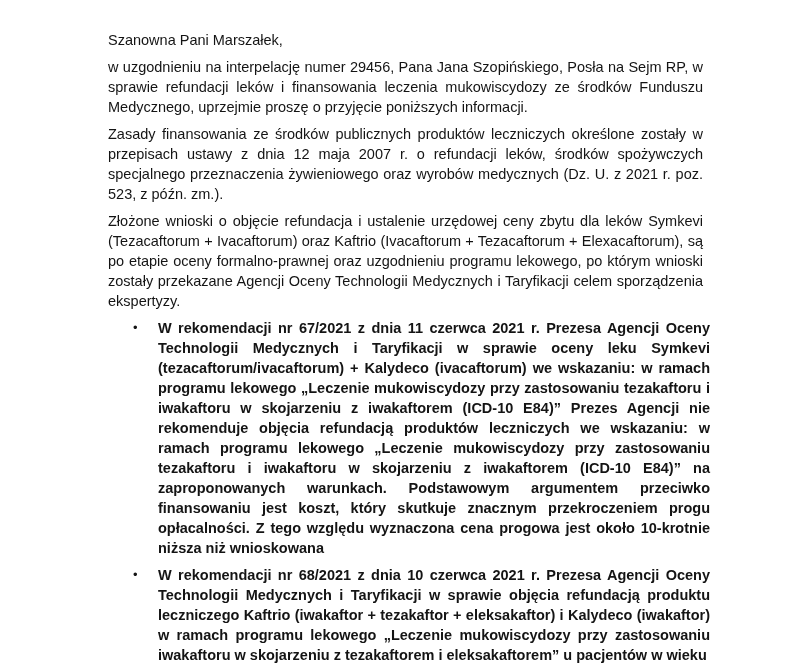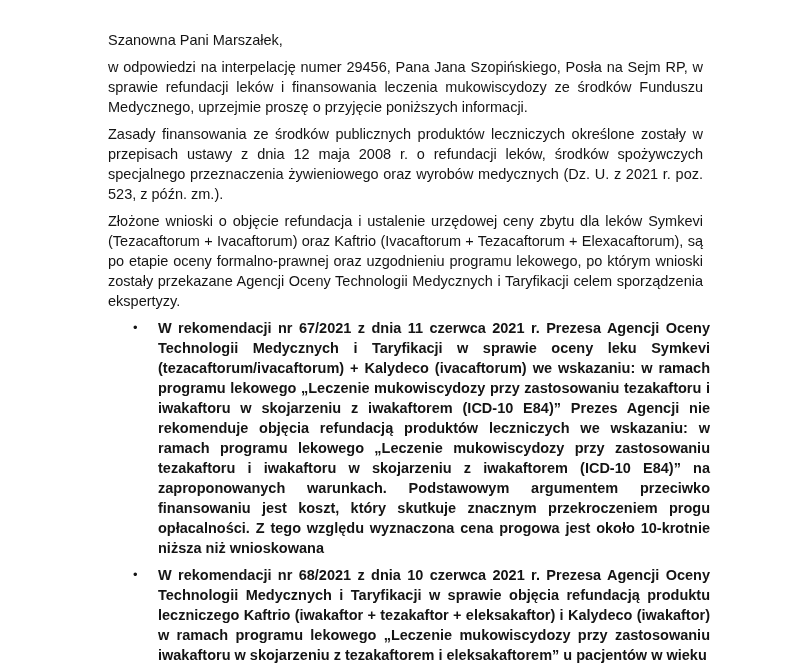--- a/index.html
+++ b/index.html
@@ -52,23 +52,23 @@
   }
 </style>
 </head>
 <body>
 
 <div class="page">
   <div class="doc-text">
 
     <p>Szanowna Pani Marszałek,</p>
 
-    <p>w odpowiedzi na interpelację numer 29456, Pana Jana Szopińskiego, Posła na Sejm RP, w sprawie refundacji leków i finansowania leczenia mukowiscydozy ze środków Funduszu Medycznego, uprzejmie proszę o przyjęcie poniższych informacji.</p>
+    <p>w uzgodnieniu na interpelację numer 29456, Pana Jana Szopińskiego, Posła na Sejm RP, w sprawie refundacji leków i finansowania leczenia mukowiscydozy ze środków Funduszu Medycznego, uprzejmie proszę o przyjęcie poniższych informacji.</p>
 
-    <p>Zasady finansowania ze środków publicznych produktów leczniczych określone zostały w przepisach ustawy z dnia 12 maja 2008 r. o refundacji leków, środków spożywczych specjalnego przeznaczenia żywieniowego oraz wyrobów medycznych (Dz. U. z 2021 r. poz. 523, z późn. zm.).</p>
+    <p>Zasady finansowania ze środków publicznych produktów leczniczych określone zostały w przepisach ustawy z dnia 12 maja 2007 r. o refundacji leków, środków spożywczych specjalnego przeznaczenia żywieniowego oraz wyrobów medycznych (Dz. U. z 2021 r. poz. 523, z późn. zm.).</p>
 
     <p>Złożone wnioski o objęcie refundacja i ustalenie urzędowej ceny zbytu dla leków Symkevi (Tezacaftorum + Ivacaftorum) oraz Kaftrio (Ivacaftorum + Tezacaftorum + Elexacaftorum), są po etapie oceny formalno-prawnej oraz uzgodnieniu programu lekowego, po którym wnioski zostały przekazane Agencji Oceny Technologii Medycznych i Taryfikacji celem sporządzenia ekspertyzy.</p>
 
     <ul class="bullet-list">
       <li>
         <span class="marker">•</span>
         <span class="li-text">W rekomendacji nr 67/2021 z dnia 11 czerwca 2021 r. Prezesa Agencji Oceny Technologii Medycznych i Taryfikacji w sprawie oceny leku Symkevi (tezacaftorum/ivacaftorum) + Kalydeco (ivacaftorum) we wskazaniu: w ramach programu lekowego „Leczenie mukowiscydozy przy zastosowaniu tezakaftoru i iwakaftoru w skojarzeniu z iwakaftorem (ICD-10 E84)” Prezes Agencji nie rekomenduje objęcia refundacją produktów leczniczych we wskazaniu: w ramach programu lekowego „Leczenie mukowiscydozy przy zastosowaniu tezakaftoru i iwakaftoru w skojarzeniu z iwakaftorem (ICD-10 E84)” na zaproponowanych warunkach. Podstawowym argumentem przeciwko finansowaniu jest koszt, który skutkuje znacznym przekroczeniem progu opłacalności. Z tego względu wyznaczona cena progowa jest około 10-krotnie niższa niż wnioskowana</span>
       </li>
       <li>
         <span class="marker">•</span>

